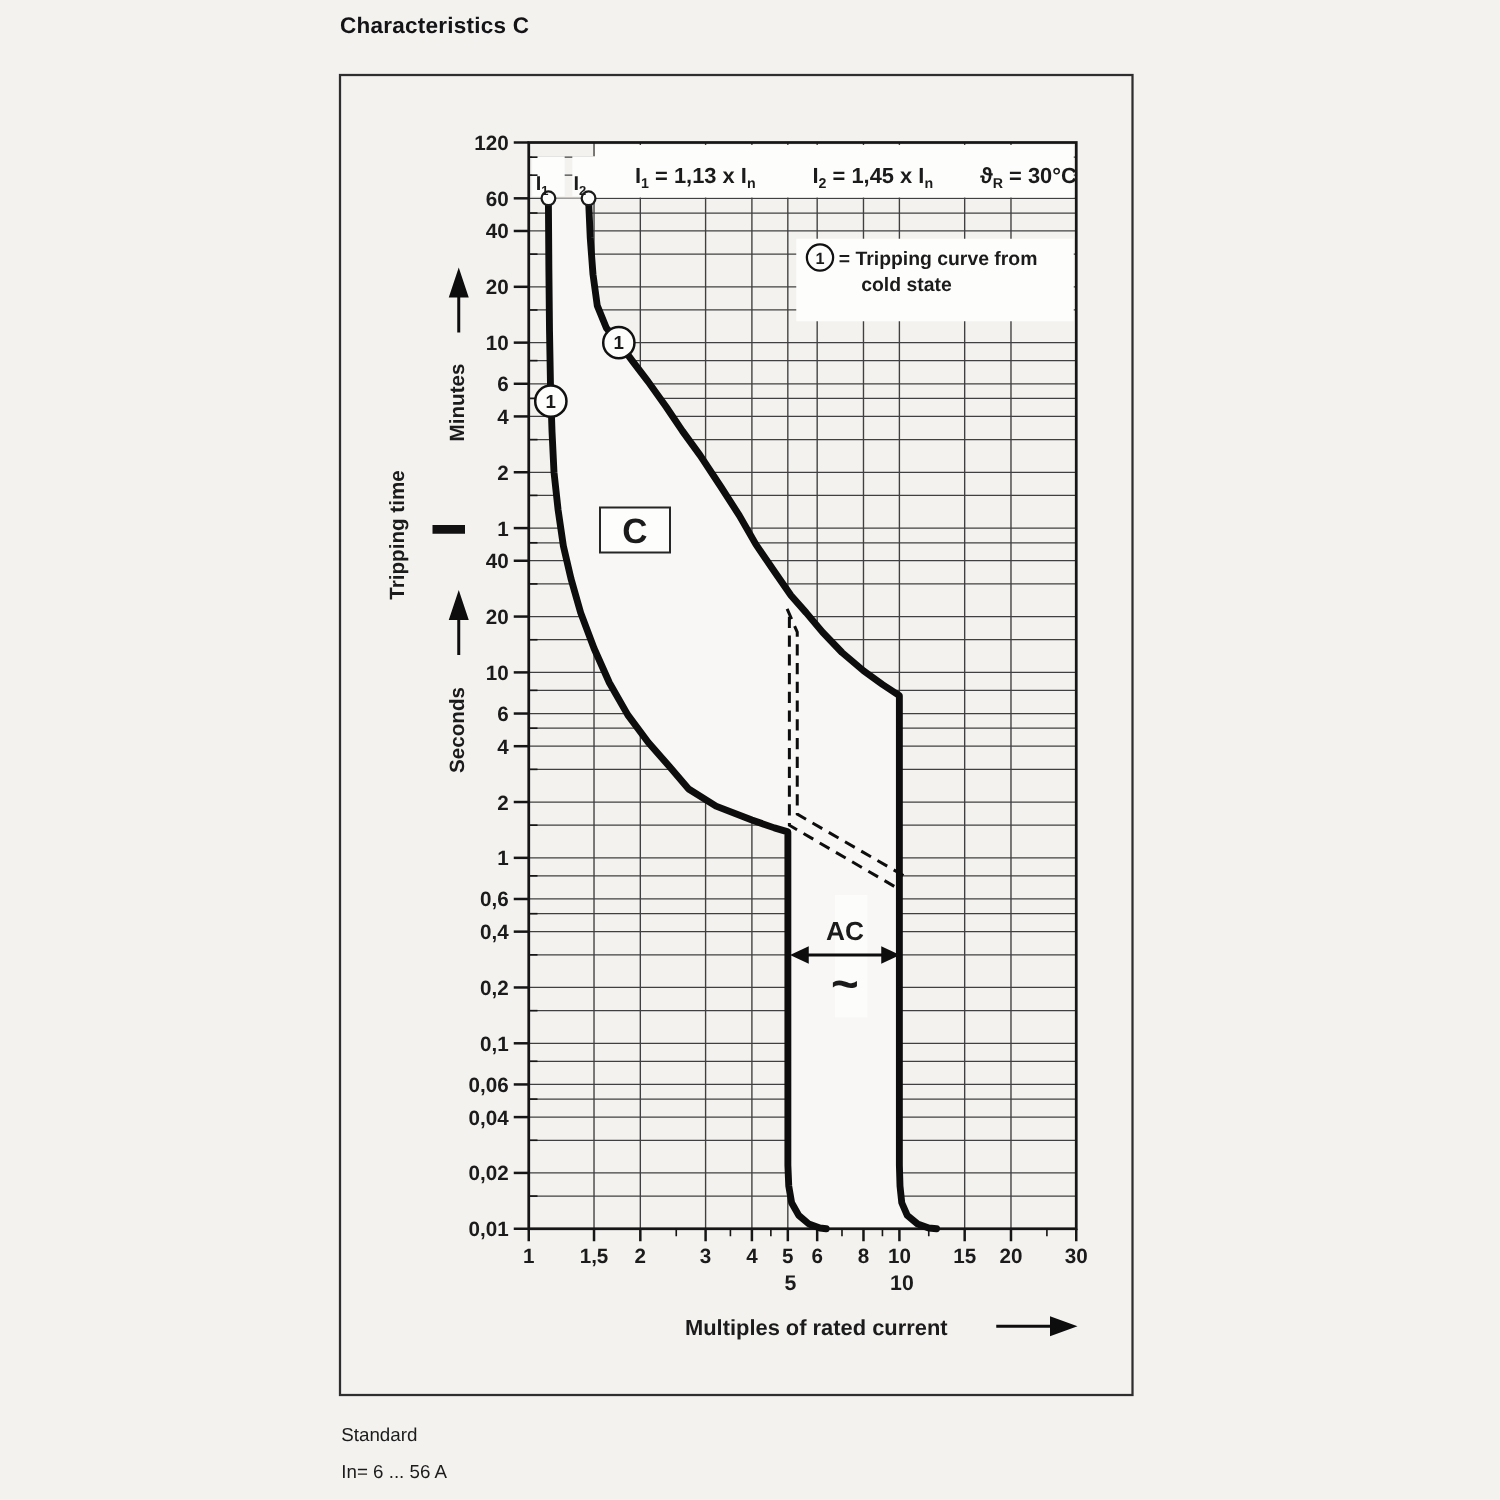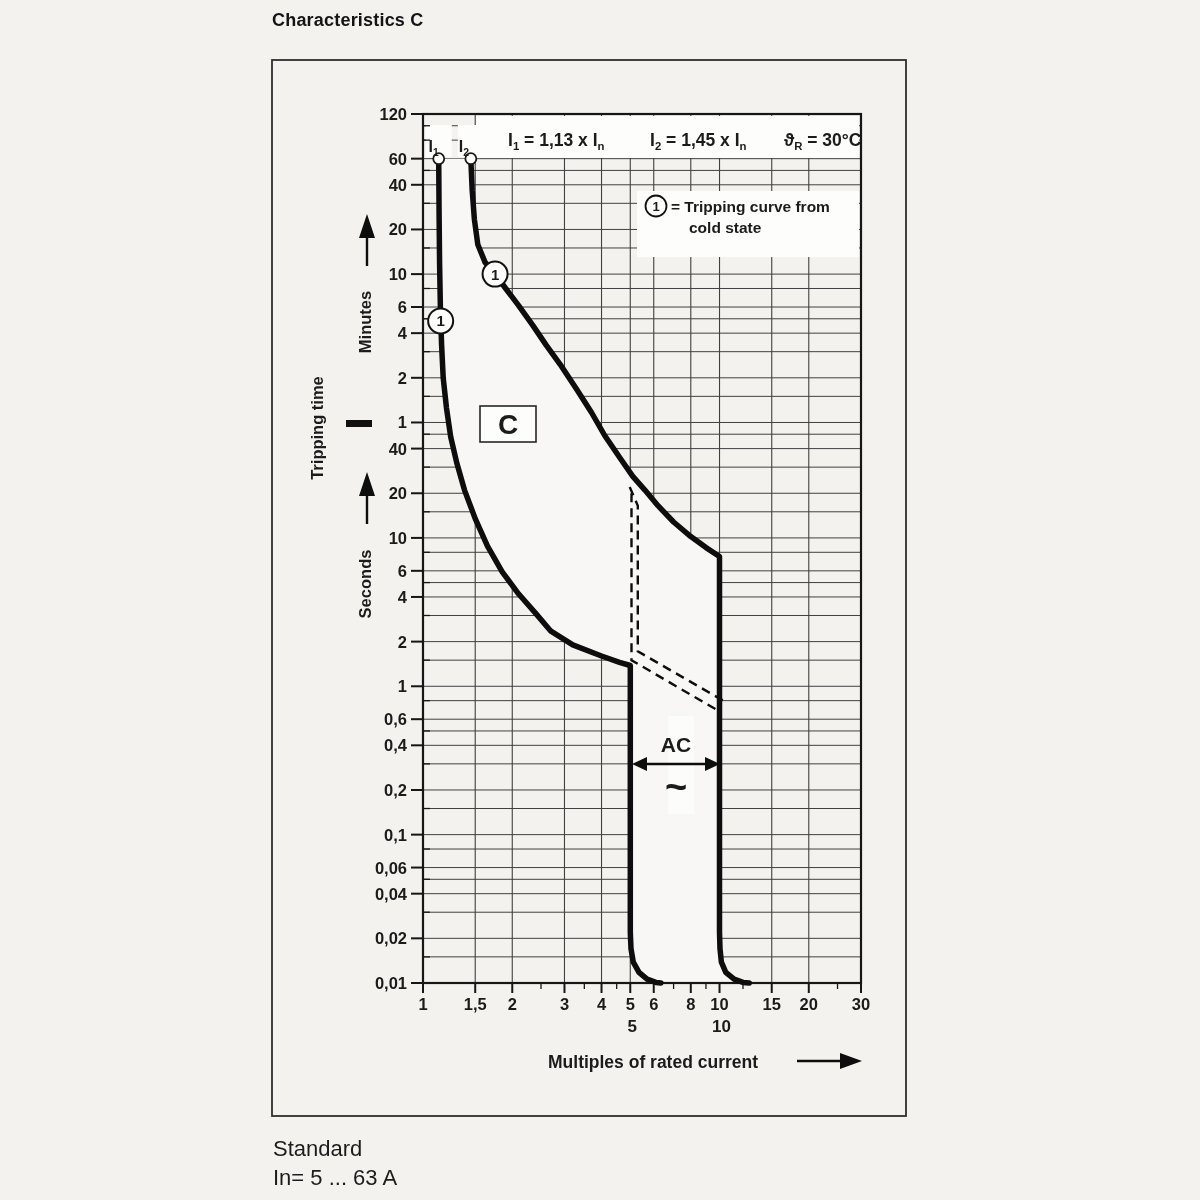--- a/index.html
+++ b/index.html
@@ -1,19 +1,19 @@
 <!DOCTYPE html>
 <html><head>
 <meta charset="utf-8">
 <style>
   html,body{margin:0;padding:0;background:#f3f2ef;width:1200px;height:1200px;overflow:hidden;}
   body{font-family:"Liberation Sans","DejaVu Sans",sans-serif;color:#1b1b1b;position:relative;}
   .page-title{position:absolute;left:272px;top:10px;font-size:18px;font-weight:700;color:#141417;letter-spacing:.2px;}
   .figure-svg{position:absolute;left:0;top:0;}
-  .footer{position:absolute;left:273px;top:1134px;font-size:22px;color:#1c1c1c;line-height:29px;}
+  .footer{position:absolute;left:273px;top:1134px;font-size:15px;color:#1c1c1c;line-height:29px;}
   svg text{font-family:"Liberation Sans","DejaVu Sans",sans-serif;fill:#1b1b1b;}
 </style>
 </head>
 <body>
 
 <div class="page-title">Characteristics C</div>
 
 <svg id="chart" class="figure-svg" width="1200" height="1200" viewBox="0 0 1200 1200">
     <rect x="272" y="60" width="634" height="1056" fill="none" stroke="#2e2e2e" stroke-width="1.8"></rect>
     <g>
@@ -246,14 +246,14 @@
     </g>
     <g>
       <text x="548" y="1068" font-size="17.5" font-weight="700">Multiples of rated current</text>
       <line x1="797" y1="1061" x2="843" y2="1061" stroke="#0d0d0d" stroke-width="2.4"></line>
       <polygon points="862,1061 840,1053 840,1069" fill="#0d0d0d"></polygon>
     </g>
   </svg>
 
 <div class="footer">
   <div>Standard</div>
-  <div>In= 5 ... 63 A</div>
+  <div>In= 6 ... 56 A</div>
 </div>
 
 </body></html>

